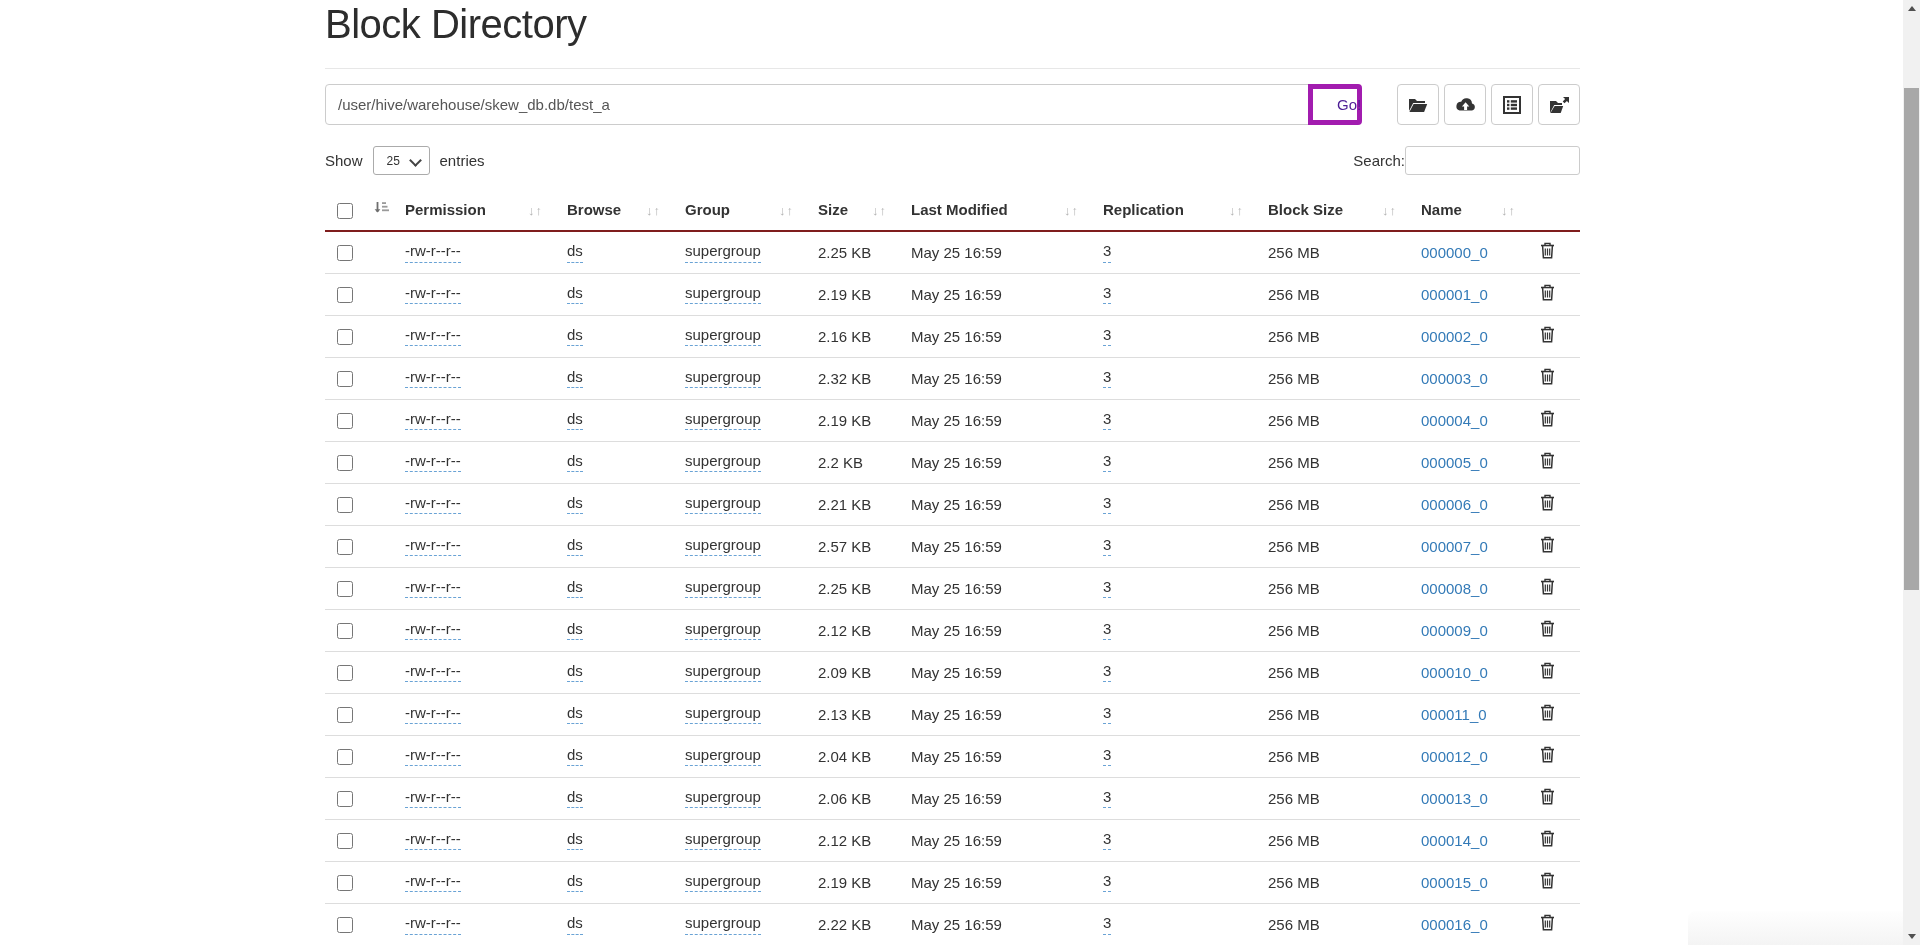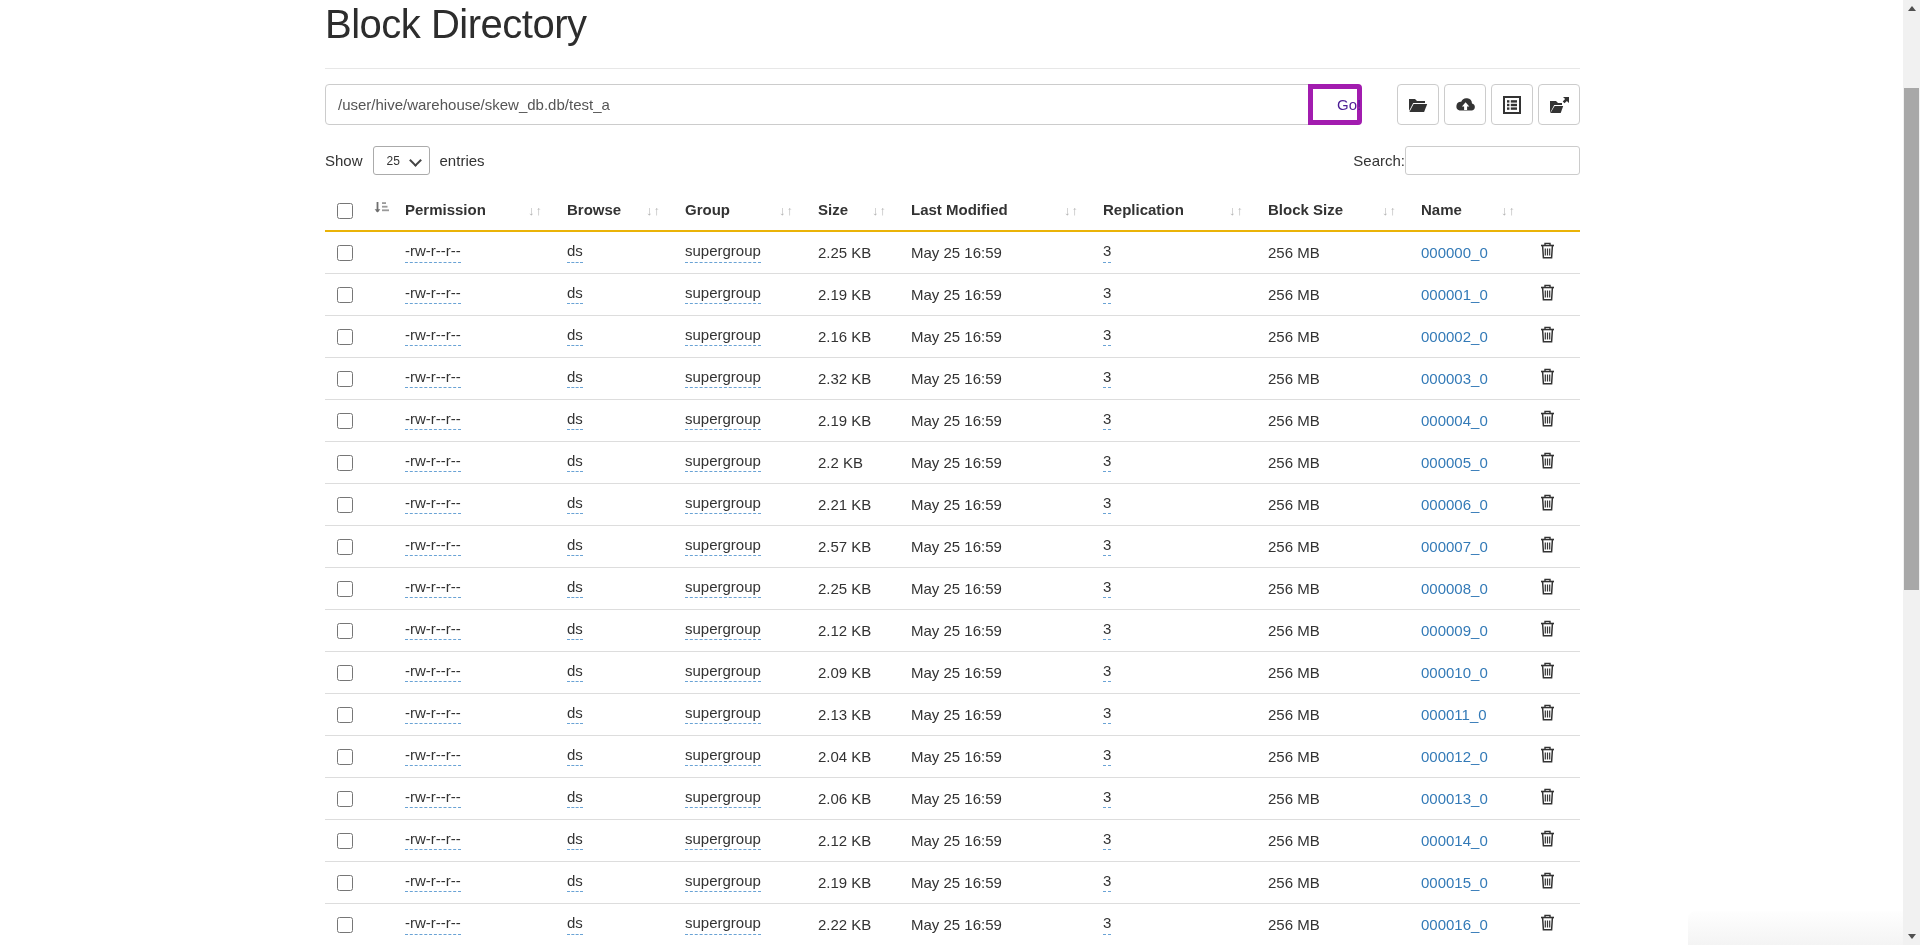--- a/index.html
+++ b/index.html
@@ -37,21 +37,21 @@
   .select-wrap::after { content: ""; position: absolute; right: 9px; top: 9px; width: 7px; height: 7px;
     border-right: 2px solid #444; border-bottom: 2px solid #444; transform: rotate(45deg);
     pointer-events: none; }
   .search-label { }
   .search-input { width: 175px; height: 29px; border: 1px solid #ccc; border-radius: 3px;
     padding: 0 8px; font-size: 14px; outline: none; font-family: "Liberation Sans", sans-serif; }
 
   
   table.file-table { border-collapse: collapse; table-layout: fixed; width: 1255px; margin-top: 14px; }
   .file-table th { text-align: left; font-size: 15px; font-weight: bold; color: #333; height: 42px;
-    border-bottom: 2px solid #eab308; position: relative; padding: 0; }
+    border-bottom: 2px solid #7f1d1d; position: relative; padding: 0; }
   .file-table td { height: 42px; border-top: 1px solid #ddd; padding: 0; font-size: 15px;
     color: #333; vertical-align: middle; }
   .file-table tbody tr:first-child td { border-top: none; }
   .c-check { padding-left: 12px !important; }
   .c-check input { width: 16px; height: 16px; vertical-align: middle; cursor: pointer; }
   .sort-arrows { position: absolute; right: 24px; top: 50%; transform: translateY(-50%);
     color: #b3b3b3; font-size: 13px; letter-spacing: 1px; white-space: nowrap; }
   .sort-arrows i { font-style: normal; }
   .editable { display: inline-block; line-height: 1.25; border-bottom: 1px dashed #6aa3d5;
     padding-bottom: 1px; cursor: pointer; }

